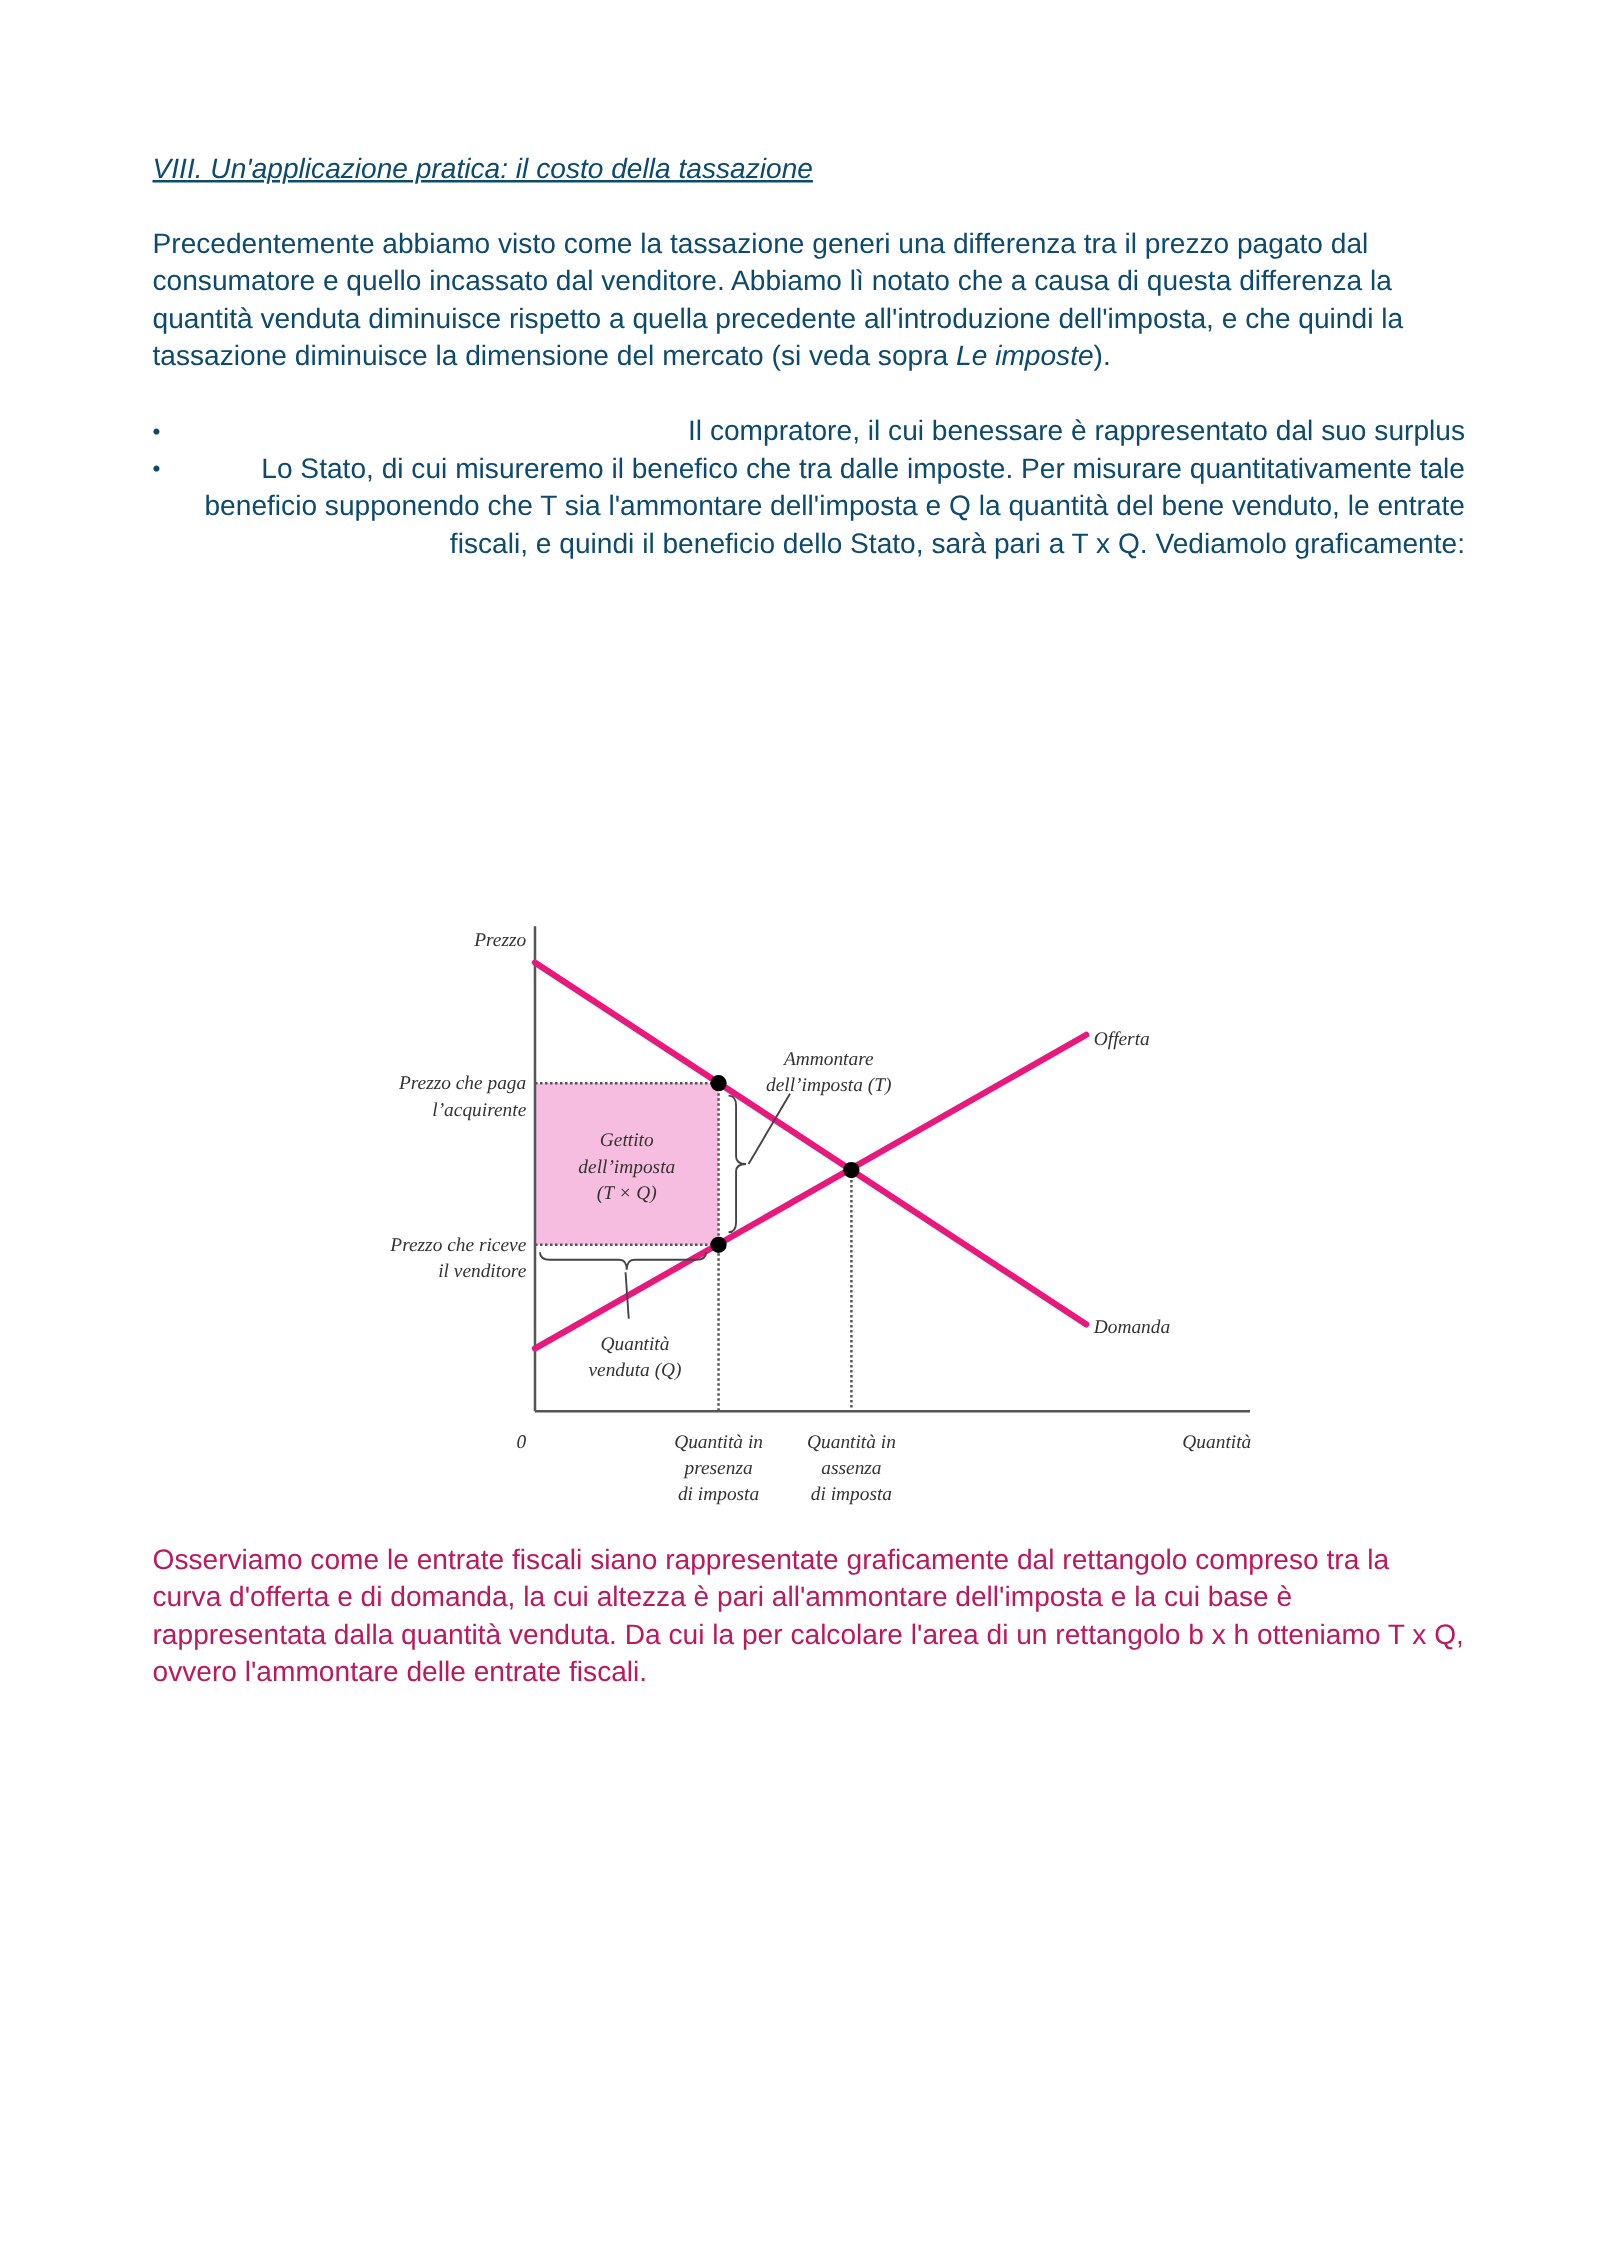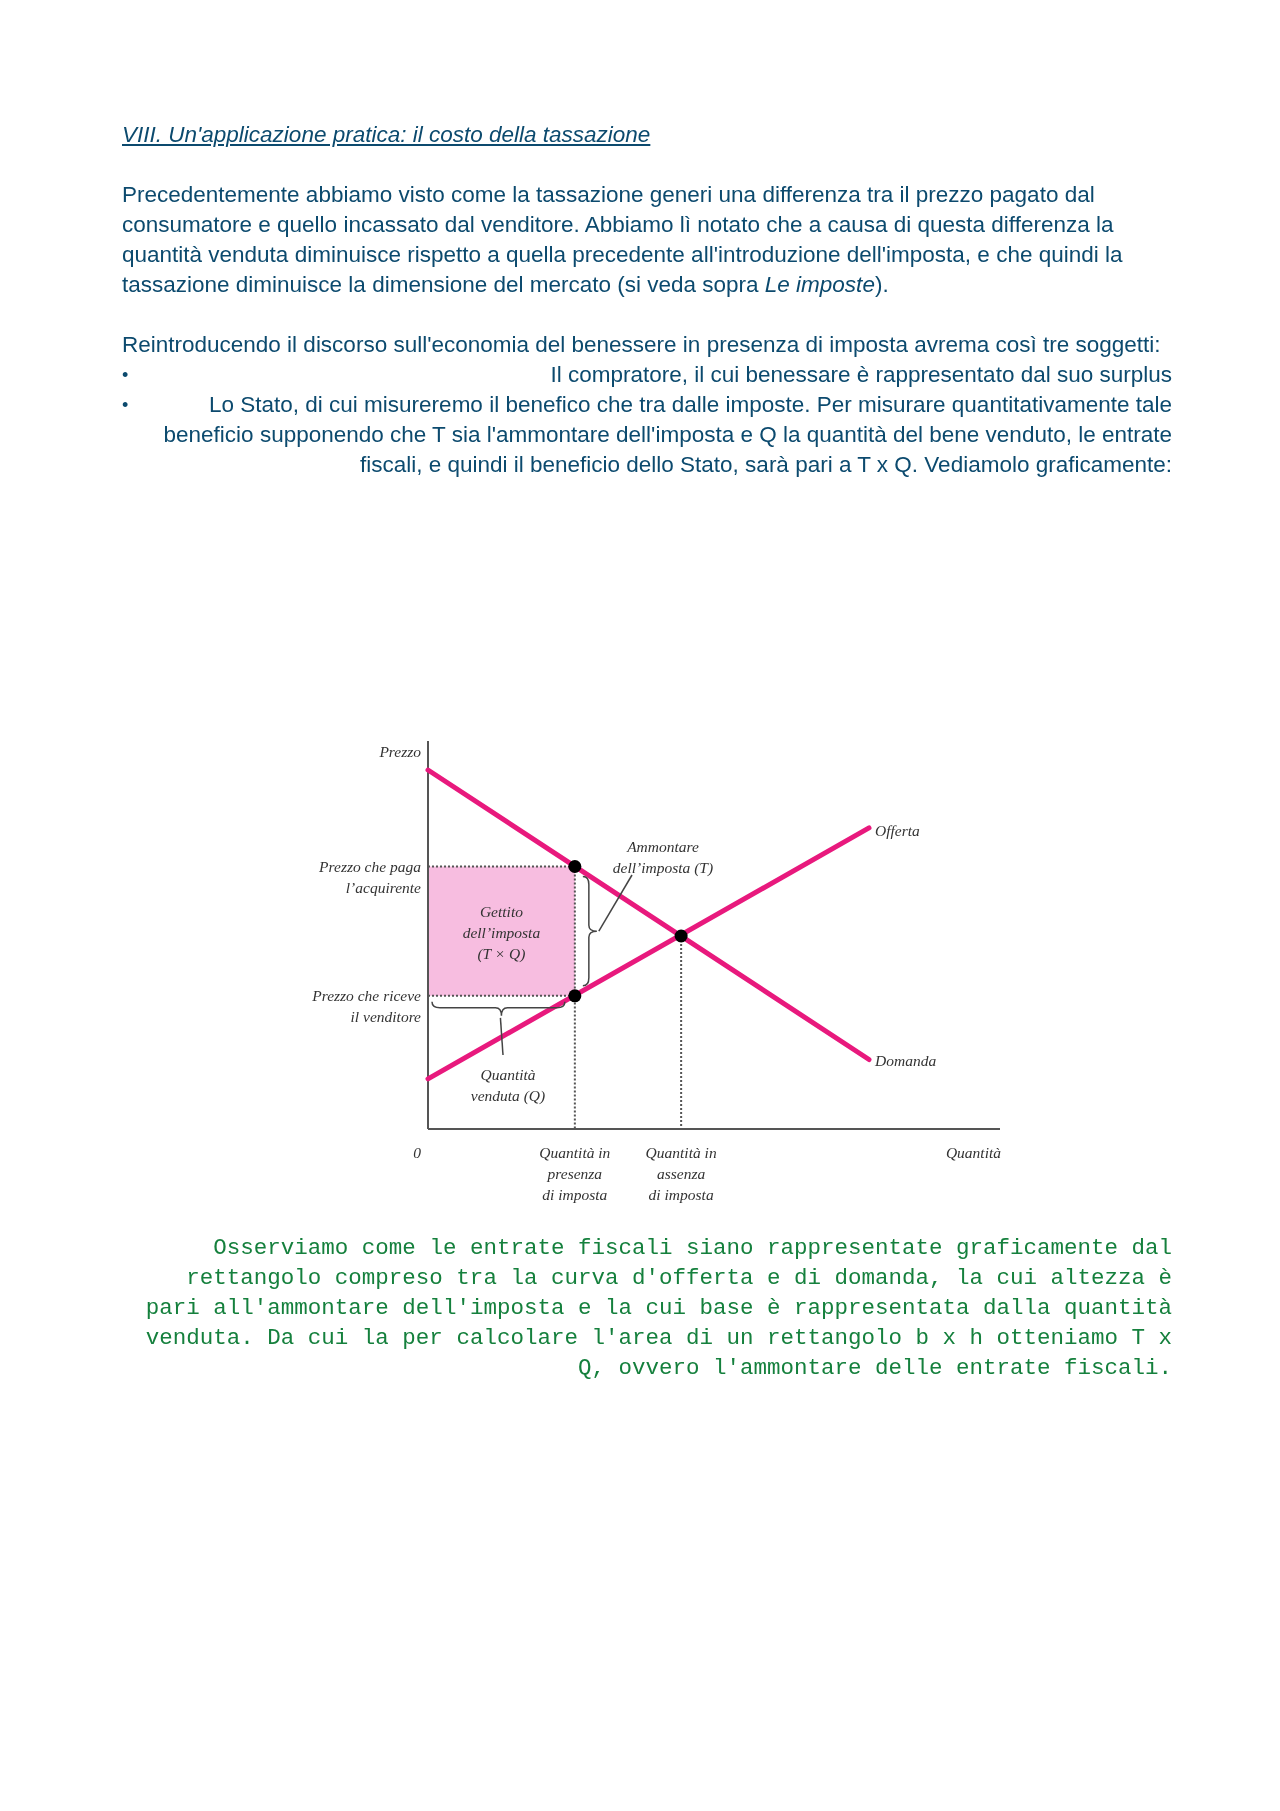--- a/index.html
+++ b/index.html
@@ -8,29 +8,28 @@
           font-family: "Liberation Sans", sans-serif; font-size: 22.5px; line-height: 30px; color: #0c4a6e; }
   .title { font-style: italic; text-decoration: underline; margin: 0 0 30px 0; }
   p { margin: 0 0 30px 0; }
   ul { list-style: none; margin: 0; padding: 0; }
   ul li { position: relative; padding-left: 20px; text-align: right; }
   ul li::before { content: "•"; position: absolute; left: 0; top: 0; font-size: 18px; }
   .figure { position: absolute; left: 0; top: 0; width: 1280px; height: 1321px; pointer-events: none; font-style: italic; }
   .figure svg { position: absolute; left: 0; top: 0; }
   .chart-text { font-family: "Liberation Serif", serif; font-size: 15.5px; fill: #333; }
   .closing { position: absolute; left: 122px; top: 1233px; width: 1050px;
-             font-family: Liberation Mono, monospace; font-size: 22.5px; line-height: 30px; color: #15803d; margin: 0; text-align: right; }
+             font-family: Liberation Sans, sans-serif; font-size: 22.5px; line-height: 30px; color: #be185d; margin: 0; }
 </style>
 </head>
 <body>
 
 <div class="page">
   <p class="title">VIII. Un'applicazione pratica: il costo della tassazione</p>
   <p><span>Precedentemente abbiamo visto come la tassazione generi una differenza tra il prezzo pagato dal consumatore e quello incassato dal venditore. Abbiamo lì notato che a causa di questa differenza la quantità venduta diminuisce rispetto a quella precedente all'introduzione dell'imposta, e che quindi la tassazione diminuisce la dimensione del mercato (si veda sopra </span><em>Le imposte</em><span>).</span></p>
-  <p style="margin-bottom:0">Reintroducendo il discorso sull'economia del benessere in presenza di imposta avrema così tre soggetti:</p>
   <ul>
     <li>Il compratore, il cui benessare è rappresentato dal suo surplus</li>
     <li>Lo Stato, di cui misureremo il benefico che tra dalle imposte. Per misurare quantitativamente tale beneficio supponendo che T sia l'ammontare dell'imposta e Q la quantità del bene venduto, le entrate fiscali, e quindi il beneficio dello Stato, sarà pari a T x Q. Vediamolo graficamente:</li>
   </ul>
 </div>
 
 <div class="figure">
   <svg id="chart" width="1280" height="1811">
       <rect x="428" y="866.52" width="146.85300000000007" height="129.30999999999995" fill="#f7bde0"></rect>
       <line x1="428" y1="866.52" x2="574.8530000000001" y2="866.52" stroke="#555" stroke-width="2" stroke-dasharray="2,2"></line>

